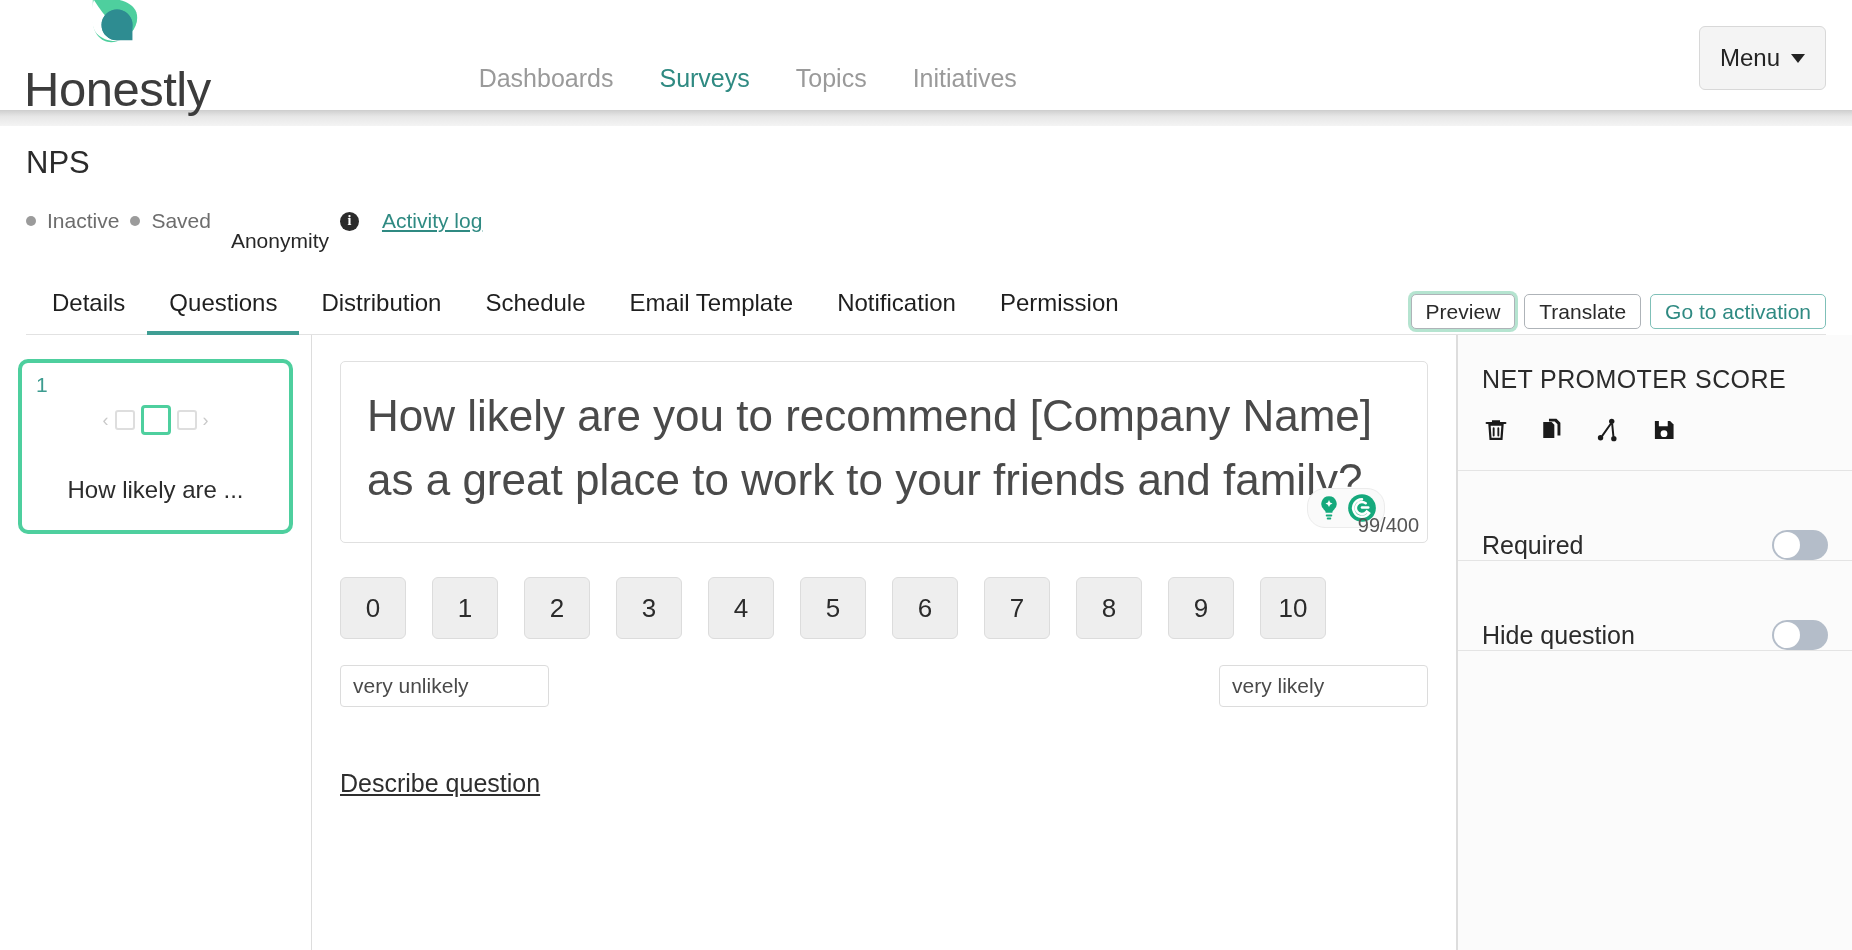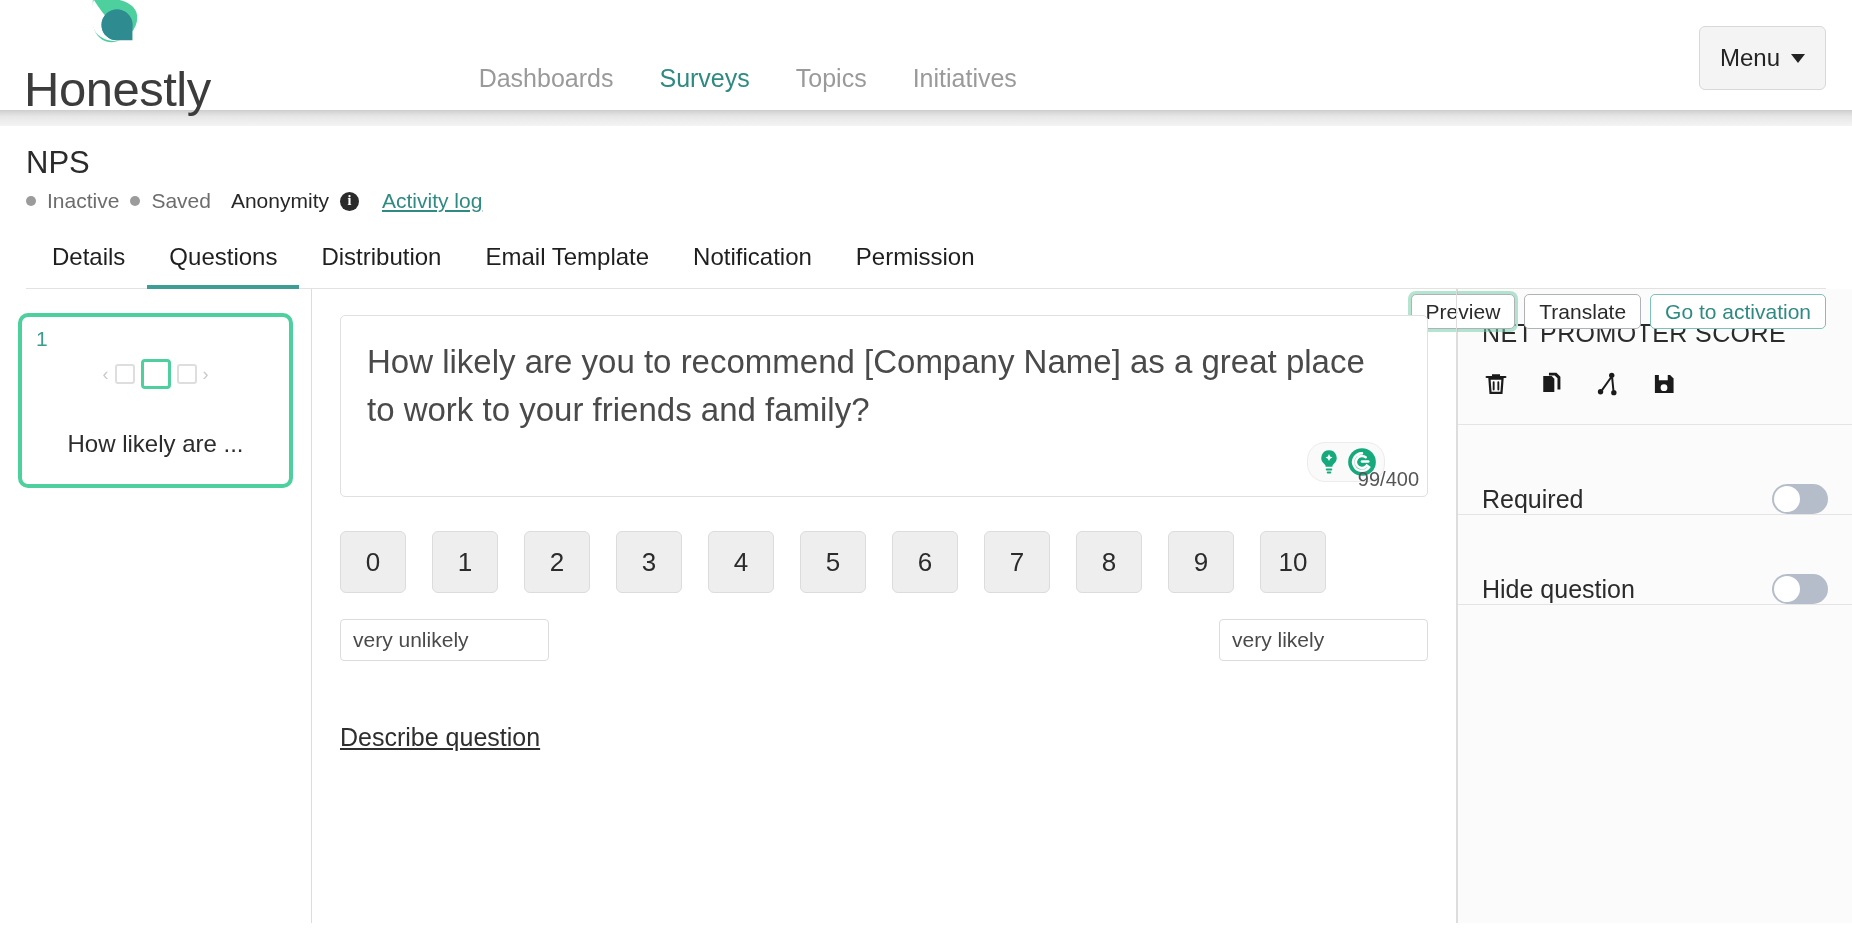--- a/index.html
+++ b/index.html
@@ -99,21 +99,21 @@
     margin-top: 9px;
     font-size: 21px;
     color: #6d6d6d;
   }
   .dot {
     width: 10px; height: 10px;
     border-radius: 50%;
     background: #9b9b9b;
     display: inline-block;
   }
-  .meta-strong { color: #272727; margin-left: 9px; }
+  .meta-strong { color: #272727; margin-left: 9px; margin-top: 40px; }
   .info-icon {
     width: 19px; height: 19px;
     border-radius: 50%;
     background: #2b2b2b;
     color: #fff;
     font-size: 14px;
     font-weight: bold;
     display: inline-flex;
     align-items: center;
     justify-content: center;
@@ -149,21 +149,21 @@
   }
   .hbtn.focused { box-shadow: 0 0 0 3px rgba(120,205,170,0.55); }
   .hbtn.teal { color: #2f8a82; border-color: #7fc0b8; }
 
   
   .tabs {
     display: flex;
     align-items: flex-end;
     gap: 0;
     padding: 0 0 0 4px;
-    margin-top: 22px;
+    margin-top: 28px;
     border-bottom: 1px solid #e2e2e2;
   }
   .tab {
     padding: 8px 22px 14px 22px;
     font-size: 24px;
     color: #1f1f1f;
     cursor: pointer;
     white-space: nowrap;
     border-bottom: 4px solid transparent;
     margin-bottom: -1px;
@@ -223,21 +223,21 @@
   .qtext-box {
     position: relative;
     border: 1px solid #e0e0e0;
     border-radius: 5px;
     background: #fff;
     padding: 22px 26px 30px 26px;
     max-width: 1090px;
     min-height: 182px;
   }
   .qtext {
-    font-size: 33px;
+    font-size: 44px;
     line-height: 1.45;
     color: #4a4a4a;
   }
   .grammarly {
     position: absolute;
     right: 42px;
     bottom: 14px;
     display: flex;
     align-items: center;
     gap: 2px;
@@ -394,20 +394,21 @@
   <div class="head-actions">
     <div class="hbtn focused">Preview</div>
     <div class="hbtn">Translate</div>
     <div class="hbtn teal">Go to activation</div>
   </div>
 
   <div class="tabs">
     <div class="tab">Details</div>
     <div class="tab active">Questions</div>
     <div class="tab">Distribution</div>
+    <div class="tab">Schedule</div>
     <div class="tab">Email Template</div>
     <div class="tab">Notification</div>
     <div class="tab">Permission</div>
   </div>
 </div>
 
 <div class="layout">
 
   <div class="qlist">
     <div class="qcard">

